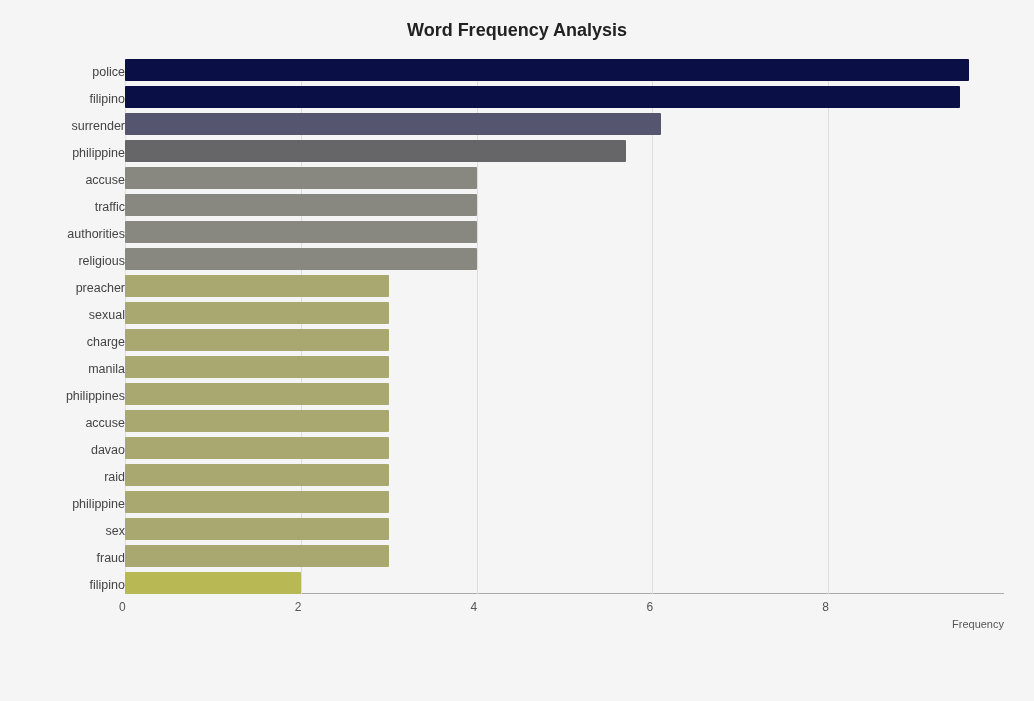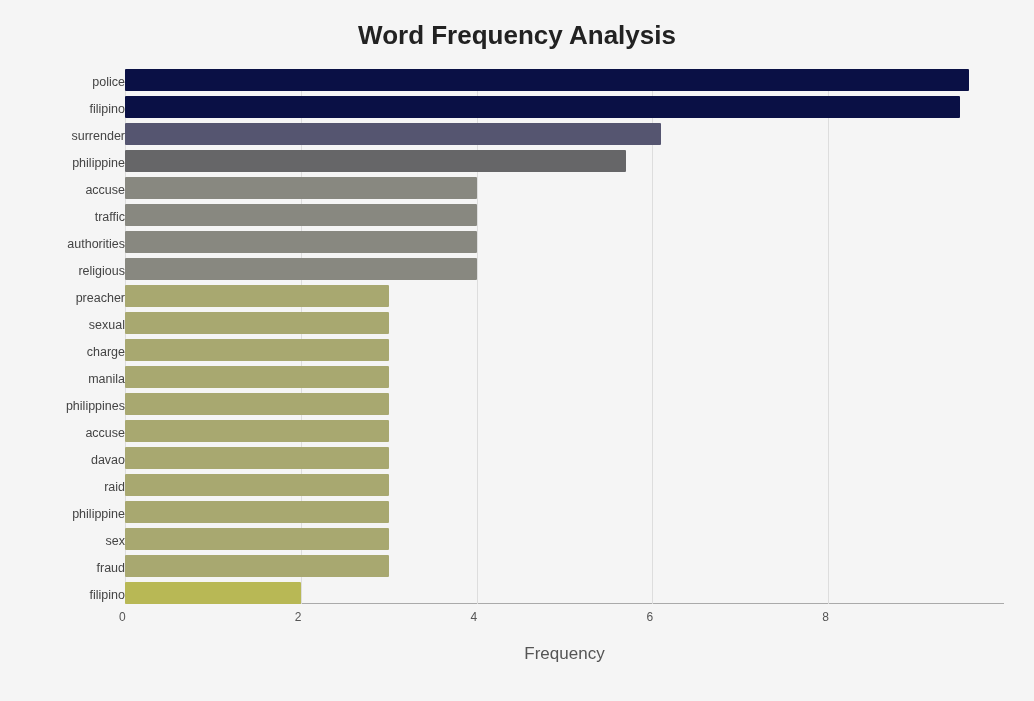--- a/index.html
+++ b/index.html
@@ -14,21 +14,21 @@
     }
     .chart-container {
       background: #f5f5f5;
       width: 1034px;
       height: 701px;
       padding: 20px 30px 60px 30px;
       position: relative;
     }
     .chart-title {
       text-align: center;
-      font-size: 26px;
+      font-size: 18px;
       font-weight: bold;
       color: #222;
       margin-bottom: 18px;
     }
     .chart-area {
       display: flex;
       flex-direction: row;
       width: 100%;
       height: 590px;
     }
@@ -84,24 +84,24 @@
     .x-axis-labels {
       display: flex;
       justify-content: space-between;
       padding-top: 6px;
     }
     .x-label {
       font-size: 12px;
       color: #555;
     }
     .x-axis-title {
-      text-align: center;
-      font-size: 17px;
+      text-align: right;
+      font-size: 11px;
       color: #555;
-      margin-top: 20px;
+      margin-top: 4px;
     }
     .axis-line-h {
       position: absolute;
       bottom: 0;
       left: 0;
       right: 0;
       height: 1px;
       background: #aaa;
     }
   </style>

